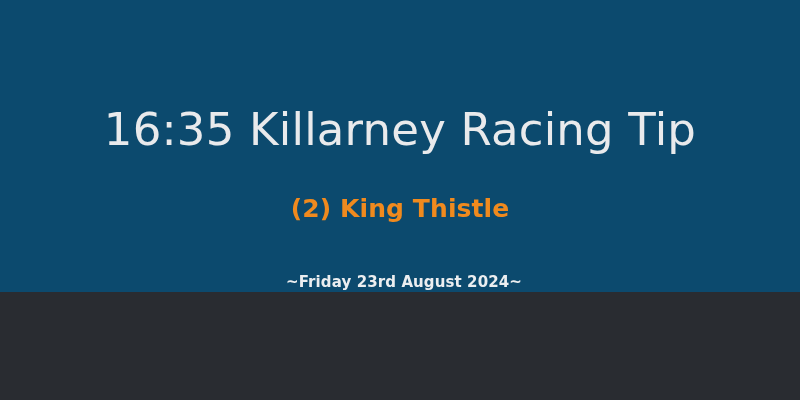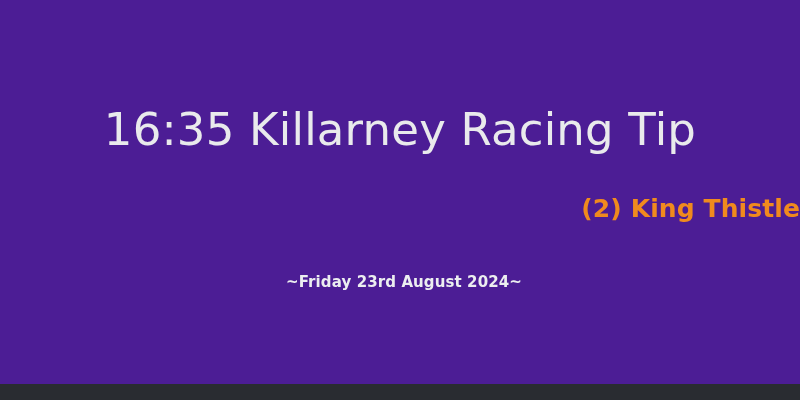--- a/index.html
+++ b/index.html
@@ -12,22 +12,22 @@
     width: 800px;
     height: 400px;
     background: #292c31;
     font-family: "DejaVu Sans", sans-serif;
     overflow: hidden;
   }
 
   .tip-card {
     position: relative;
     width: 800px;
-    height: 384px;
-    background: #4c1d95;
+    height: 292px;
+    background: #0c4a6e;
     box-sizing: border-box;
   }
 
   
   .race-title {
     position: absolute;
     left: 0;
     right: 0;
     top: 101px;
     text-align: center;
@@ -39,21 +39,21 @@
     letter-spacing: 0.2px;
     white-space: nowrap;
   }
 
   
   .selection-line {
     position: absolute;
     left: 0;
     right: 0;
     top: 193px;
-    text-align: right;
+    text-align: center;
     color: #f08a1e;
     font-family: "DejaVu Sans", sans-serif;
     font-size: 25px;
     font-weight: 600;
     line-height: 32px;
     letter-spacing: 0.1px;
     white-space: nowrap;
   }
 
   

